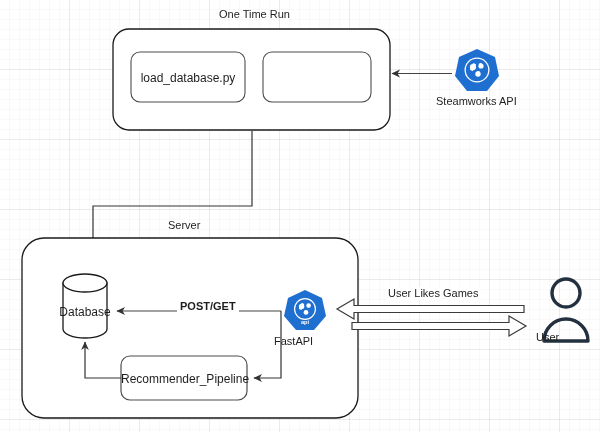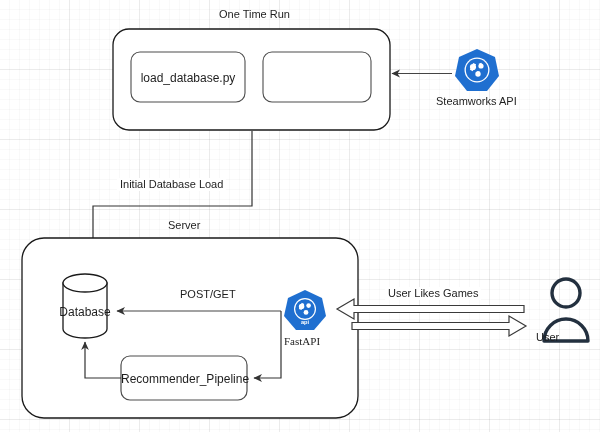--- a/index.html
+++ b/index.html
@@ -143,30 +143,29 @@
     </g>
   </svg>
 
   <div class="lbl" style="left:219px; top:9px;">One Time Run</div>
 
   <div class="node-text" style="left:131px; top:72px; width:114px;">load_database.py</div>
 
 
   <div class="icon-cap" style="left:436px; top:96px; width:82px;">Steamworks API</div>
 
-  <div class="lbl onbg" style="left:117px; top:178px;">Initial Database Load</div>
 
   <div class="lbl" style="left:168px; top:220px;">Server</div>
 
   <div class="node-text" style="left:55px; top:306px; width:60px;">Database</div>
 
-  <div class="lbl onbg" style="left:177px; top:288px;">POST/GET</div>
+  <div class="lbl onbg" style="left:177px; top:300px;font-weight:bold;">POST/GET</div>
 
   <div class="node-text" style="left:121px; top:373px; width:126px;">Recommender_Pipeline</div>
 
-  <div class="icon-cap" style="left:284px; top:336px; width:62px;font-family:Liberation Serif, serif;">FastAPI</div>
+  <div class="icon-cap" style="left:274px; top:336px; width:62px;">FastAPI</div>
 
   <div class="lbl onbg" style="left:385px; top:287px;">User Likes Games</div>
 
 
   <div class="icon-cap" style="left:536px; top:332px; width:60px;">User</div>
 
 </div>
 
 </body></html>

